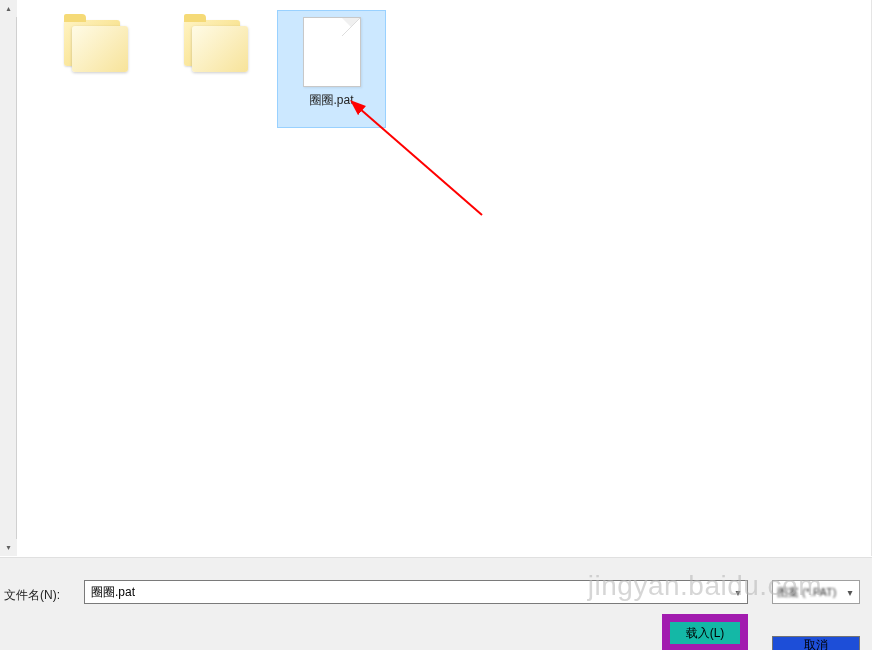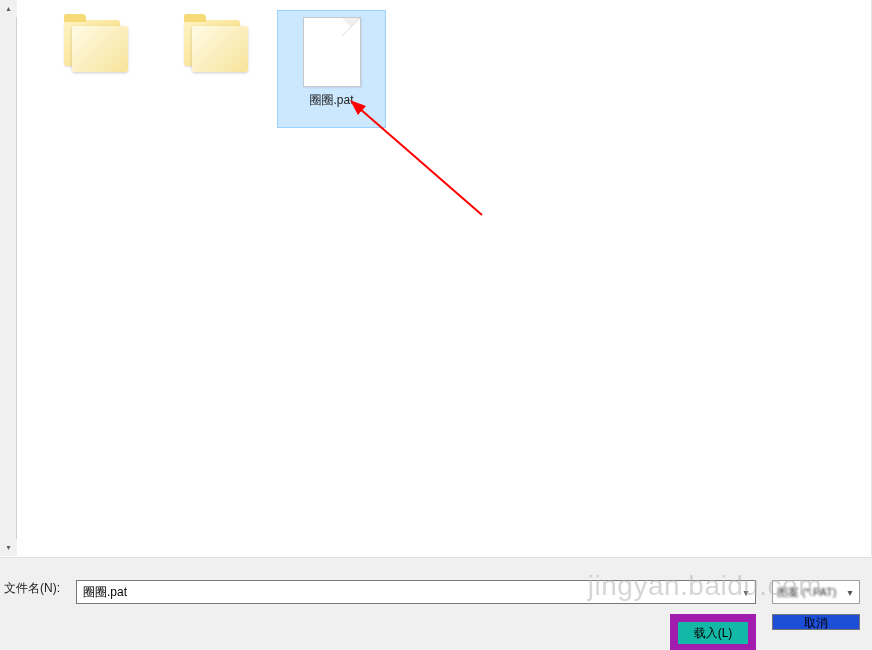--- a/index.html
+++ b/index.html
@@ -109,22 +109,22 @@
       position: absolute;
       left: 0; right: 0;
       bottom: 0;
       height: 93px;
       background: #f0f0f0;
       border-top: 1px solid #e0e0e0;
     }
     .row {
       position: absolute;
       left: 0; right: 12px;
-      display: flex; align-items: flex-start;
-      gap: 16px;
+      display: flex; align-items: flex-end;
+      gap: 24px;
     }
     .row1 { top: 22px; }
     .row2 { top: 56px; justify-content: flex-end; }
     .filename-label {
       padding-left: 4px;
       white-space: nowrap;
       color: #222;
     }
     .filename-combo {
       flex: 1;

